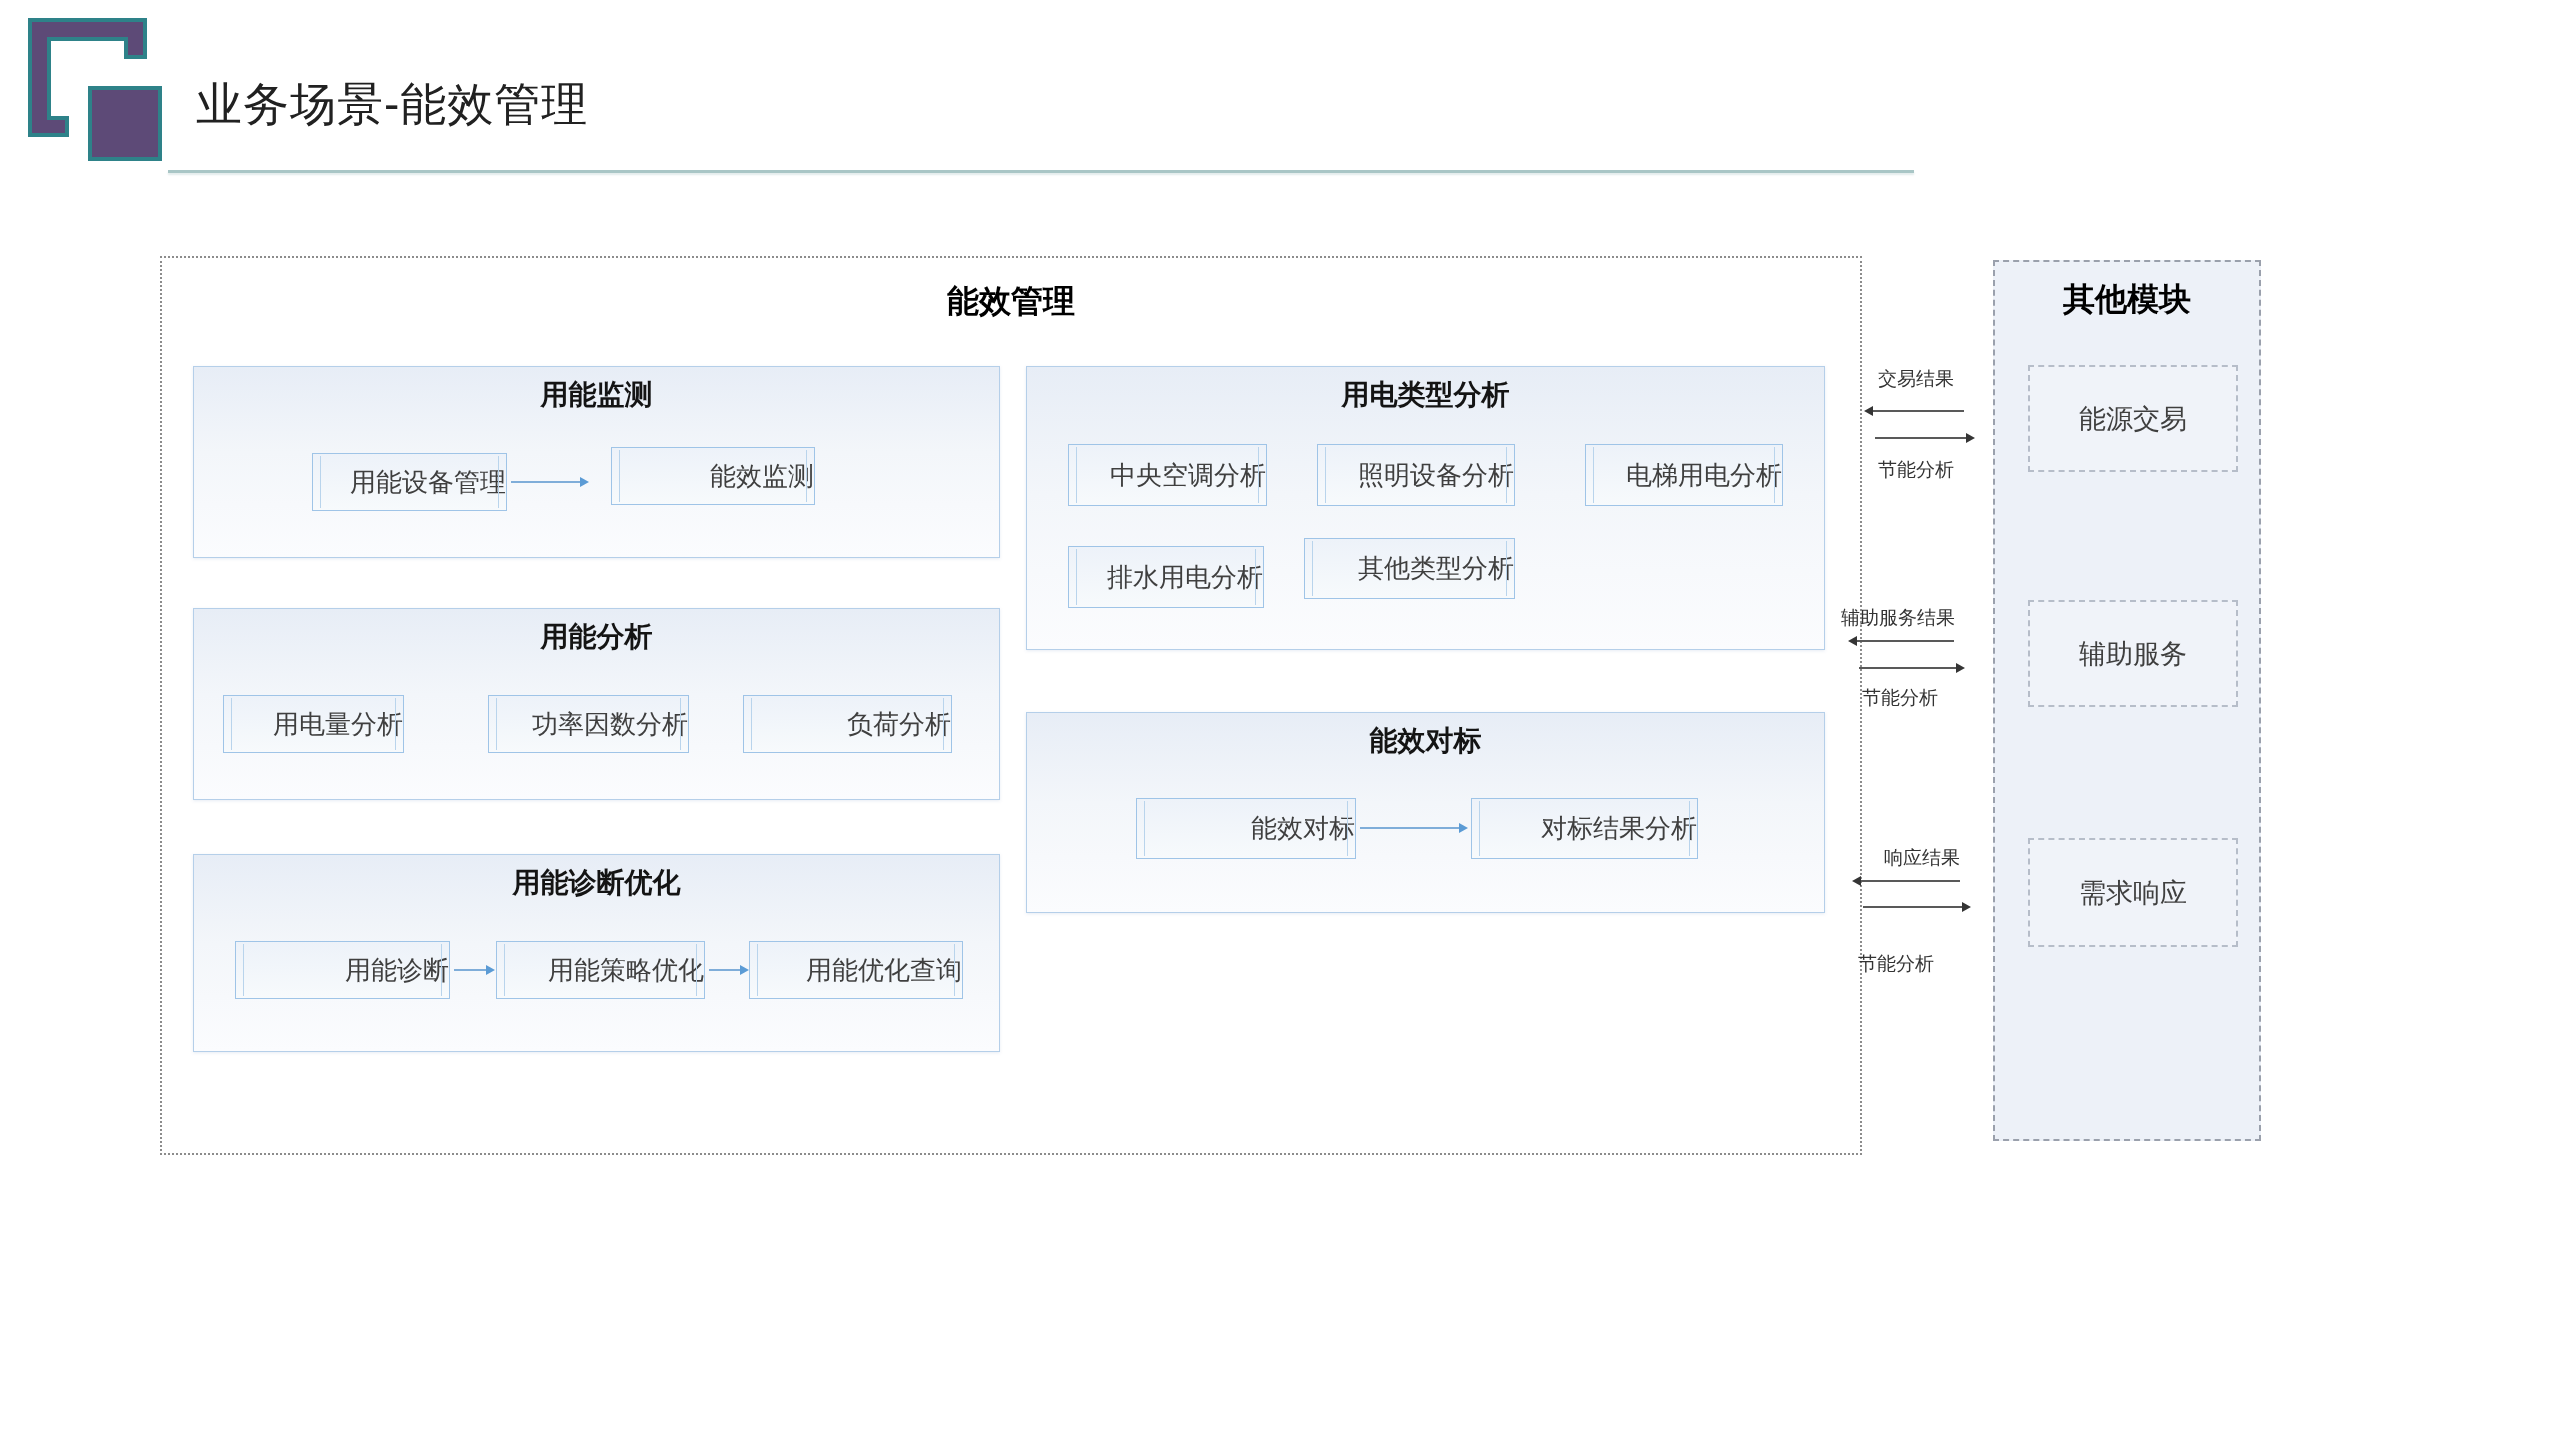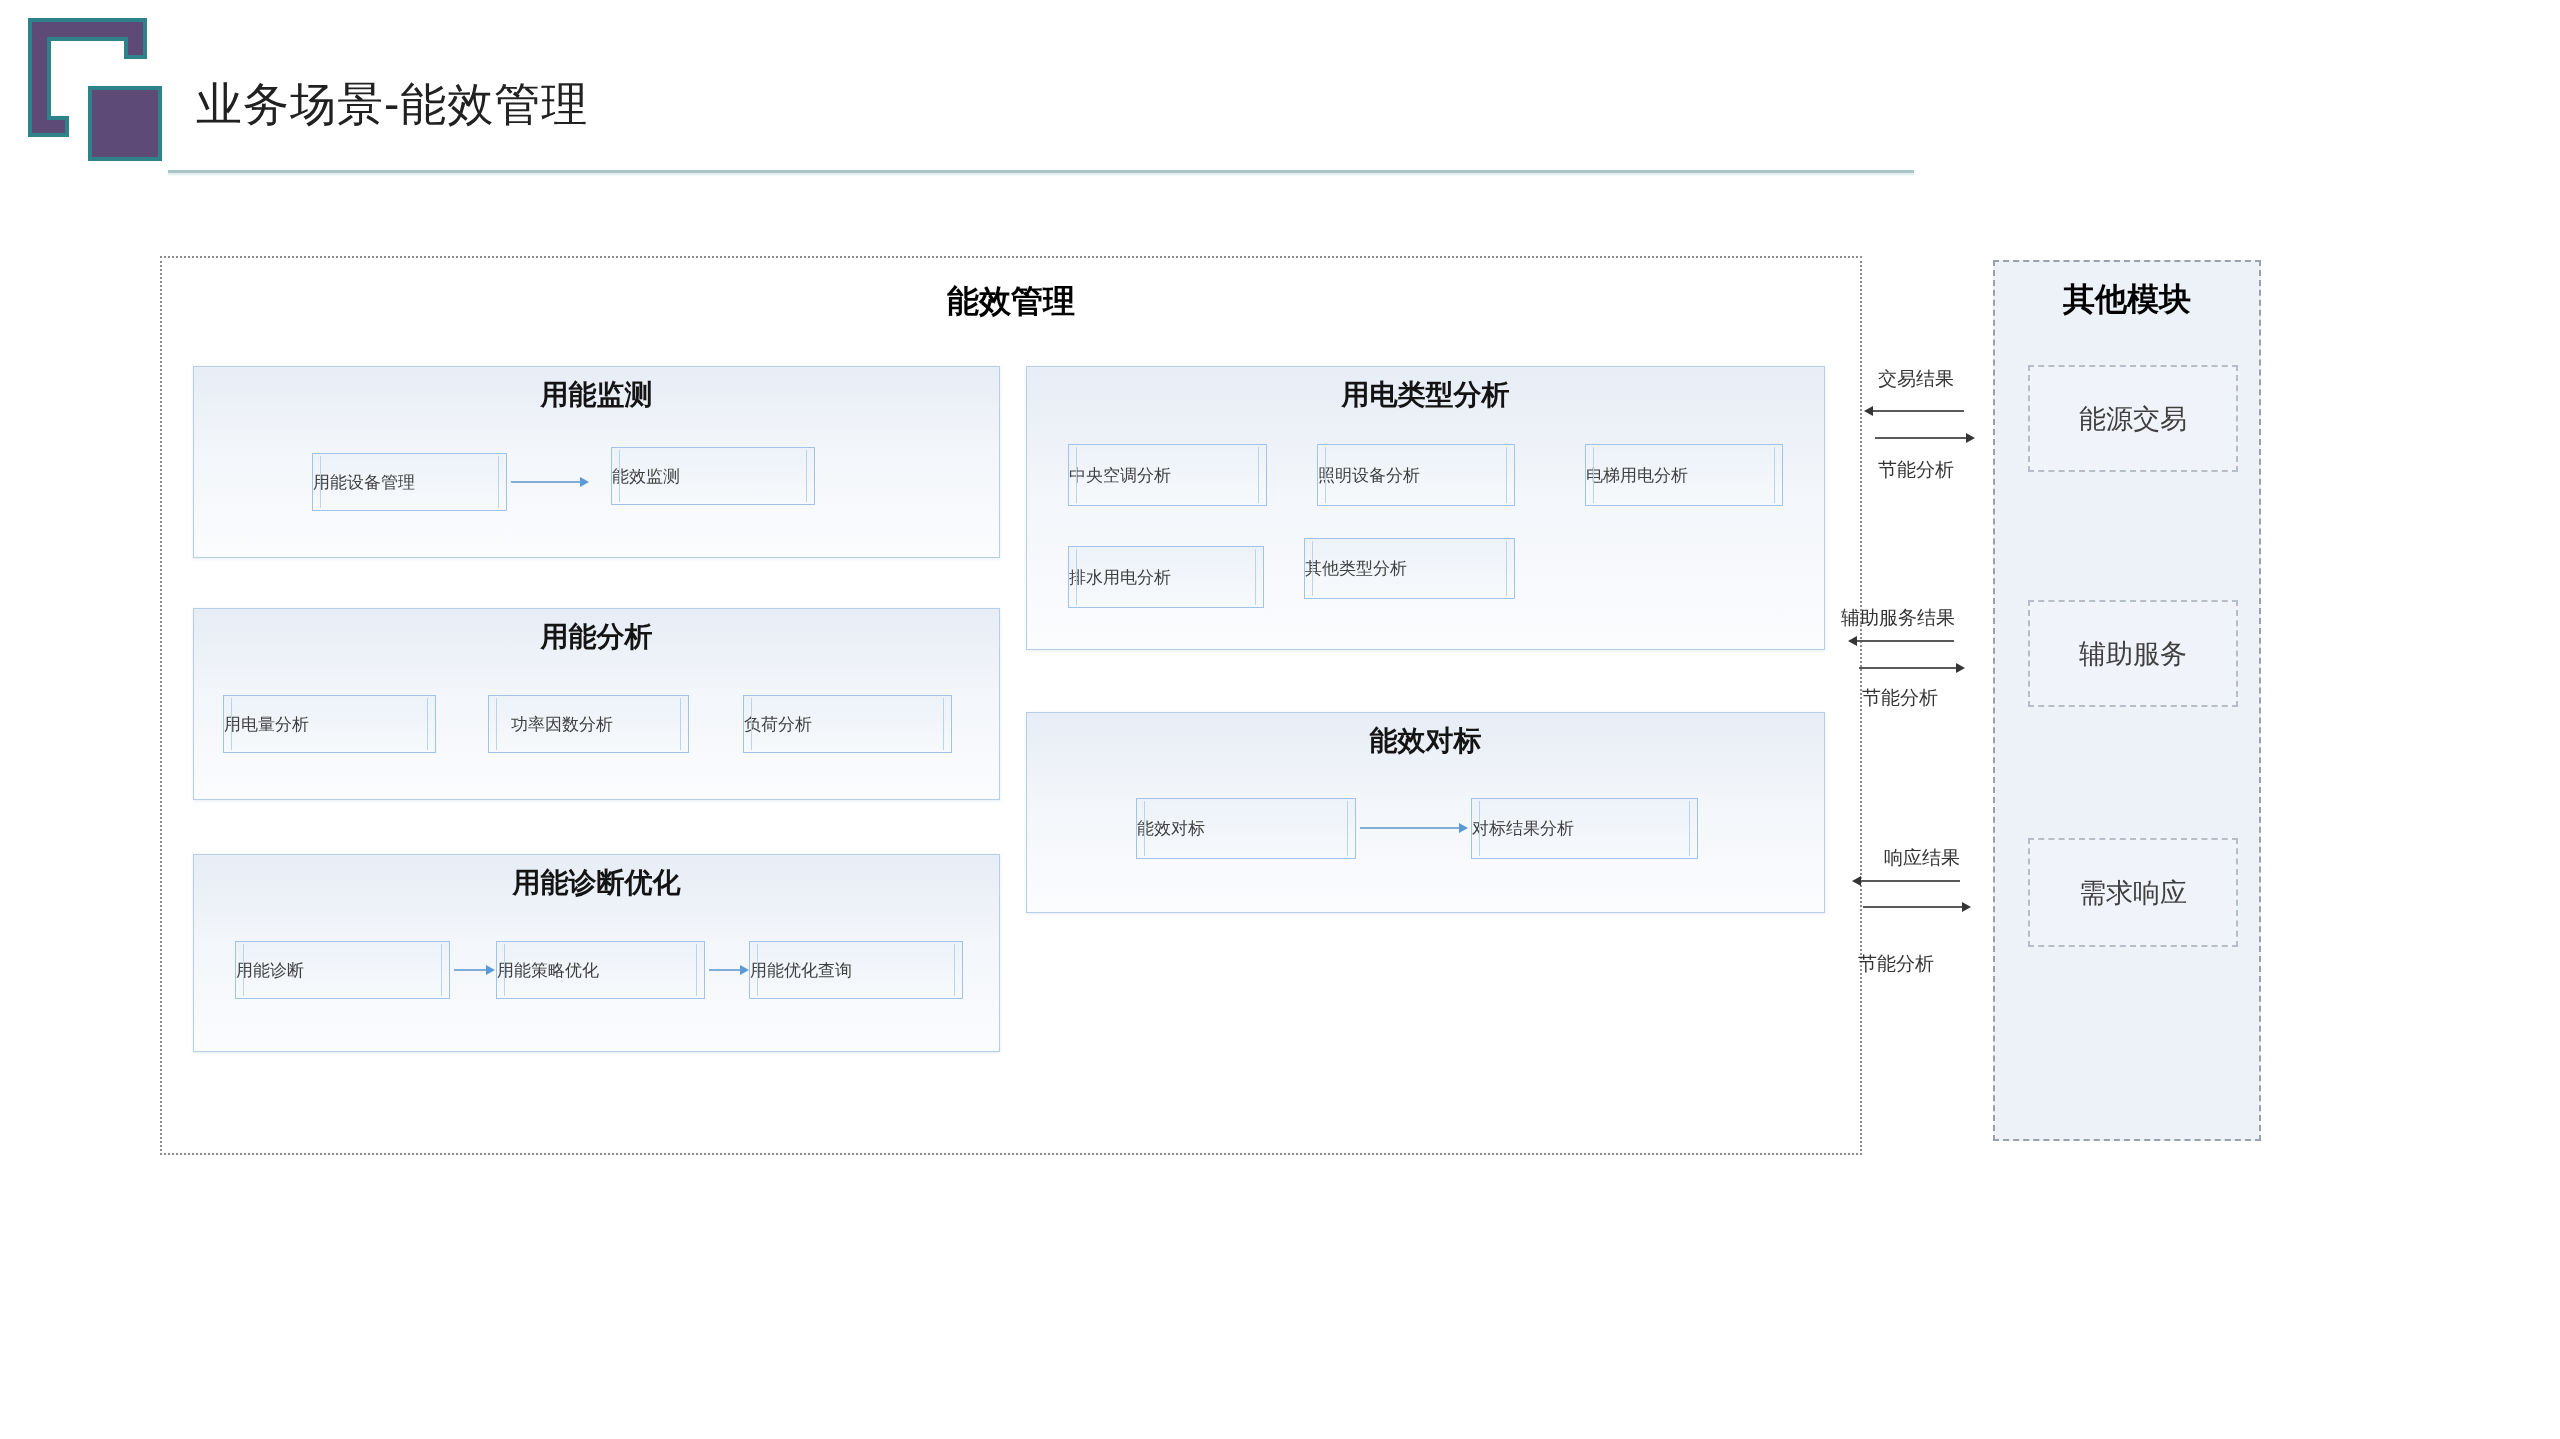--- a/index.html
+++ b/index.html
@@ -34,22 +34,22 @@
   }
   .group-title{
     position:absolute;left:0;top:9px;width:100%;text-align:center;
     font-size:28px;font-weight:bold;color:#141414;
   }
   
   .node{
     position:absolute;box-sizing:border-box;
     border:1px solid #9fc4e7;
     background:linear-gradient(180deg,#edf2f9 0%,#f7fafc 100%);
-    display:flex;align-items:center;justify-content:flex-start;
-    font-size:17px;color:#3f3f3f;white-space:nowrap;
+    display:flex;align-items:center;justify-content:flex-end;
+    font-size:26px;color:#3f3f3f;white-space:nowrap;
   }
   .node::before,.node::after{
     content:'';position:absolute;top:2px;bottom:2px;width:1px;background:#b9d4ec;
   }
   .node::before{left:7px;} .node::after{right:7px;}
   
   .flow-arrow{position:absolute;height:2px;background:#7fadd9;}
   .flow-arrow::after{
     content:'';position:absolute;right:-8px;top:-4px;
     border-left:9px solid #5b9bd5;border-top:5px solid transparent;border-bottom:5px solid transparent;
@@ -104,21 +104,21 @@
       <span>用能设备管理</span>
     </div>
     <div class="flow-arrow" style="left:317px;top:114px;width:70px;"></div>
     <div class="node" style="left:397px;top:80px;width:204px;height:58px;margin-left:20px;">
       <span>能效监测</span>
     </div>
   </div>
 
   <div class="group" style="left:193px;top:608px;width:807px;height:192px;">
     <div class="group-title">用能分析</div>
-    <div class="node" style="left:29px;top:86px;width:213px;height:58px;">
+    <div class="node" style="left:29px;top:86px;width:181px;height:58px;">
       <span>用电量分析</span>
     </div>
     <div class="node" style="left:294px;top:86px;width:201px;height:58px;padding-left:22px;">
       <span>功率因数分析</span>
     </div>
     <div class="node" style="left:549px;top:86px;width:209px;height:58px;">
       <span>负荷分析</span>
     </div>
   </div>
 

